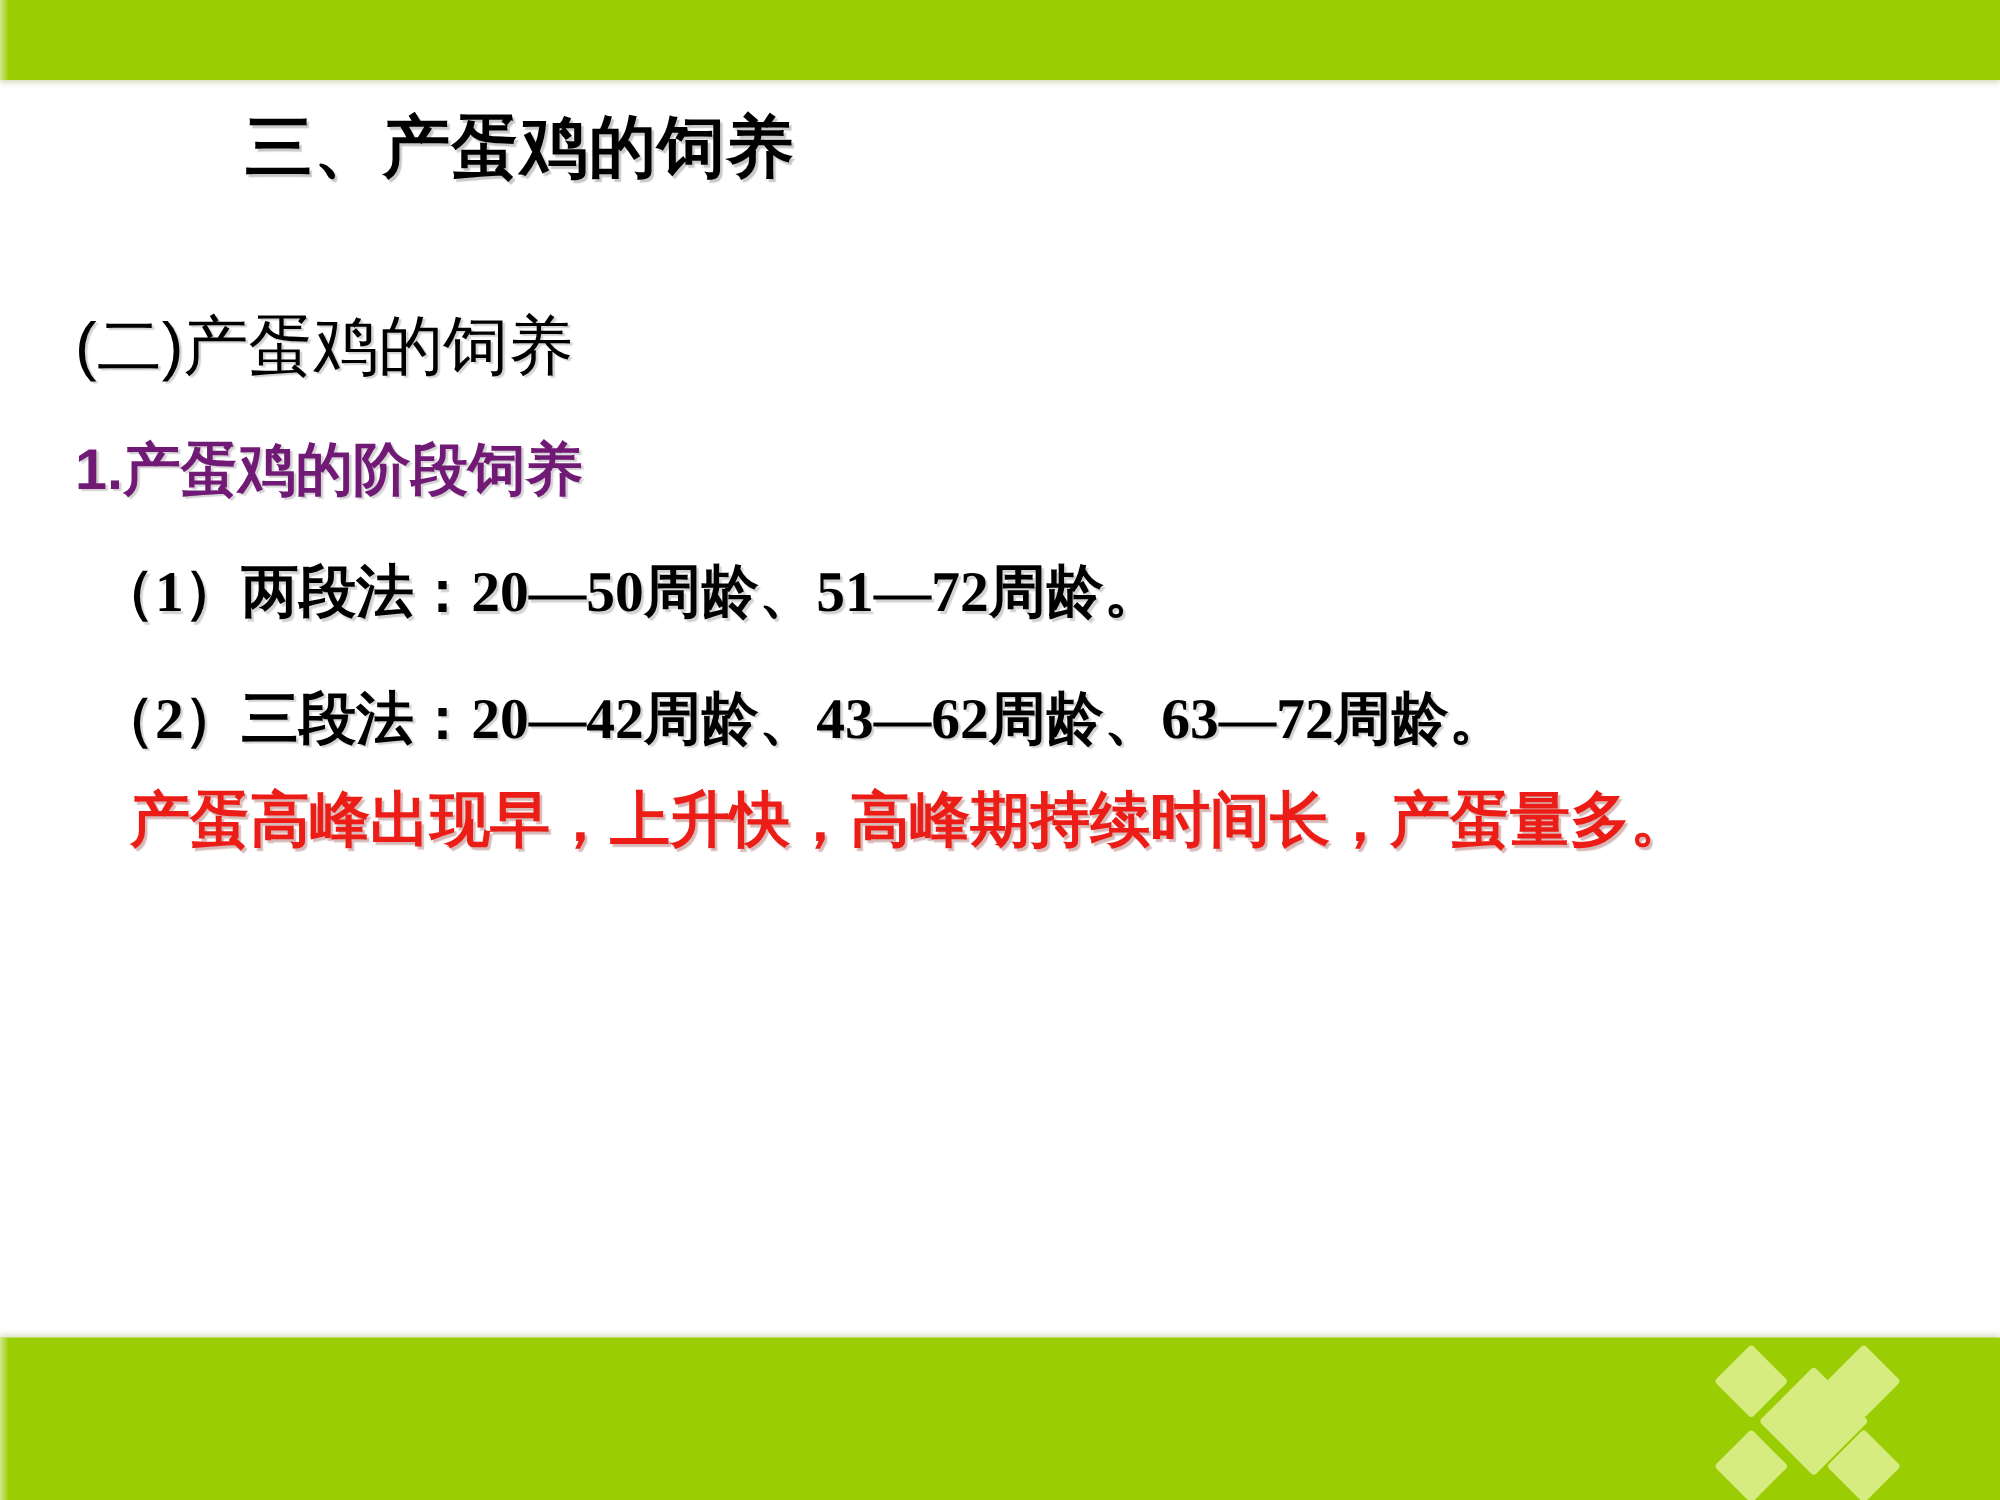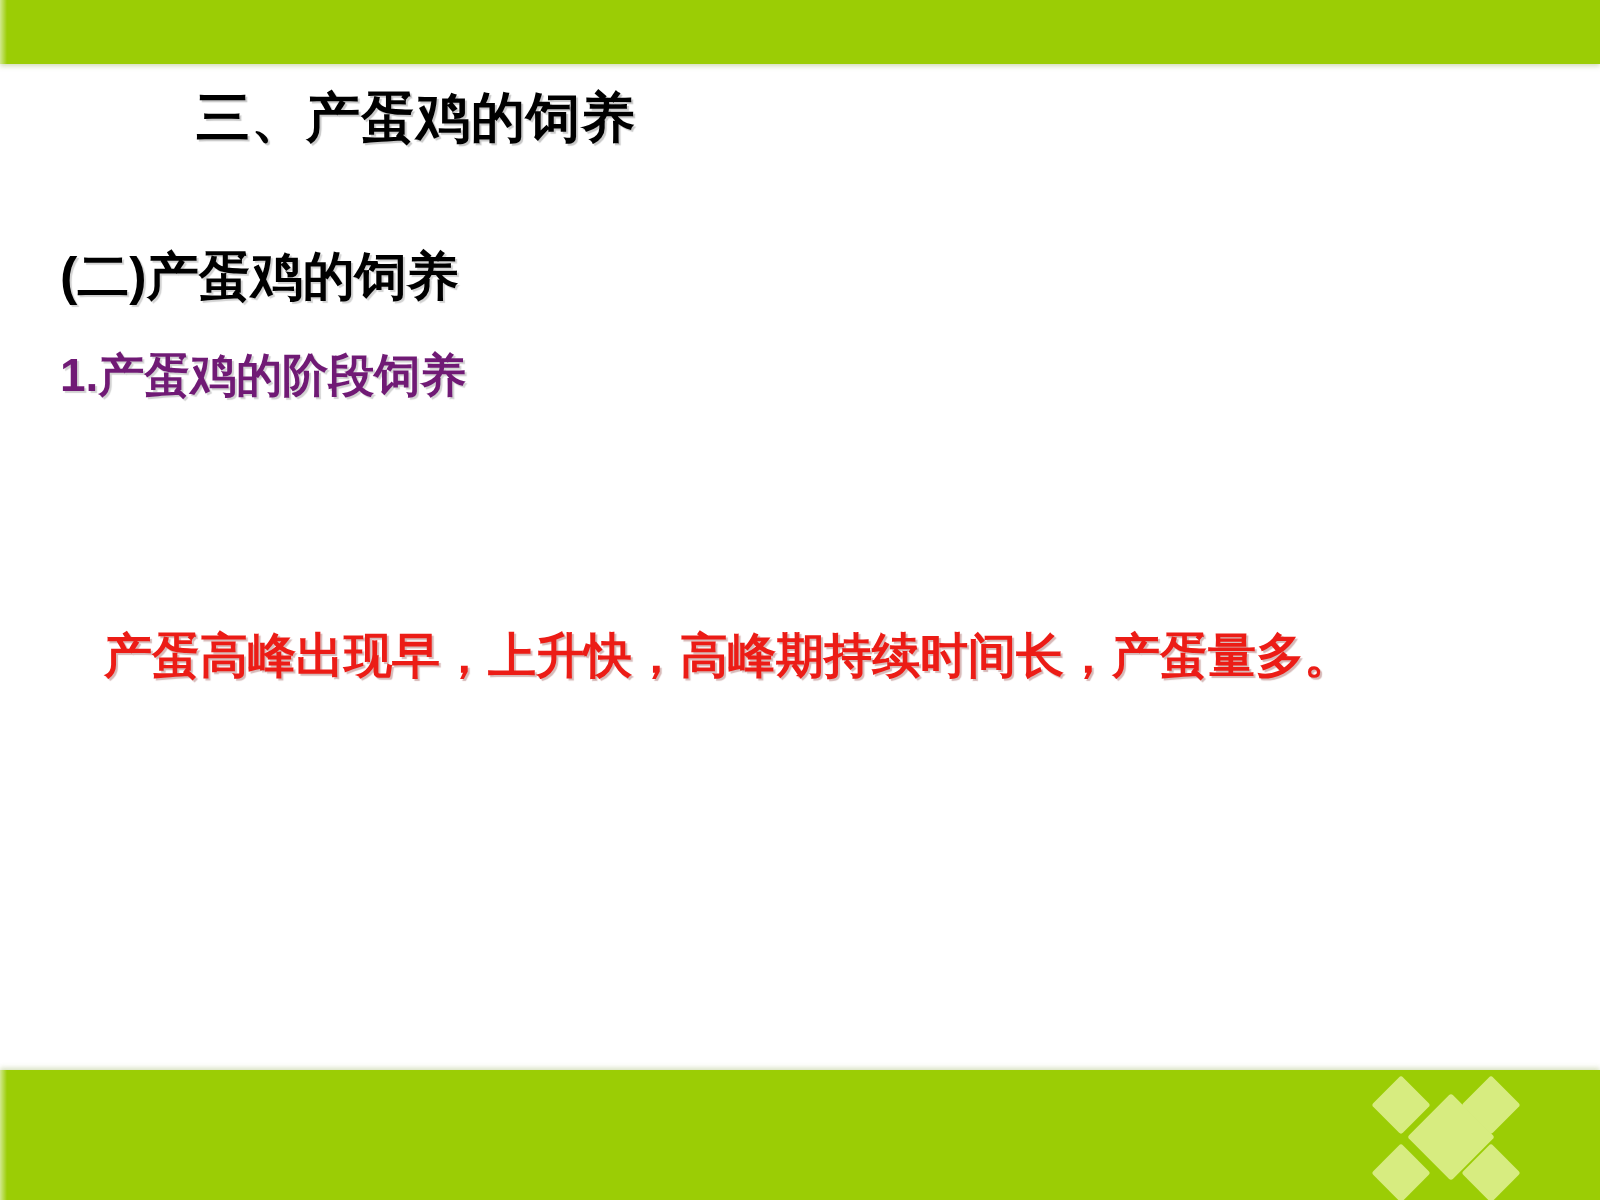--- a/index.html
+++ b/index.html
@@ -83,21 +83,21 @@
     letter-spacing: 1px;
     text-shadow: 2px 2px 1px rgba(0,0,0,0.22);
     white-space: nowrap;
   }
 
   .subtitle {
     position: absolute;
     left: 60px;
     top: 242px;
     font-size: 52px;
-    font-weight: bold;
+    font-weight: normal;
     color: #000000;
     text-shadow: 2px 2px 1px rgba(0,0,0,0.18);
     white-space: nowrap;
   }
 
   .heading-1 {
     position: absolute;
     left: 60px;
     top: 345px;
     font-size: 46px;
@@ -138,21 +138,23 @@
 <div class="slide">
 
   <div class="bar bar-top"></div>
 
   <div class="title">三、产蛋鸡的饲养</div>
 
   <div class="subtitle">(二)产蛋鸡的饲养</div>
 
   <div class="heading-1">1.产蛋鸡的阶段饲养</div>
 
+  <div class="item item-1">（1）两段法：20—50周龄、51—72周龄。</div>
 
+  <div class="item item-2">（2）三段法：20—42周龄、43—62周龄、63—72周龄。</div>
 
   <div class="highlight">产蛋高峰出现早，上升快，高峰期持续时间长，产蛋量多。</div>
 
   <div class="bar bar-bottom"></div>
 
   <div class="deco">
     <div class="dm dm-tl"></div>
     <div class="dm dm-tr"></div>
     <div class="dm dm-center"></div>
     <div class="dm dm-bl"></div>

